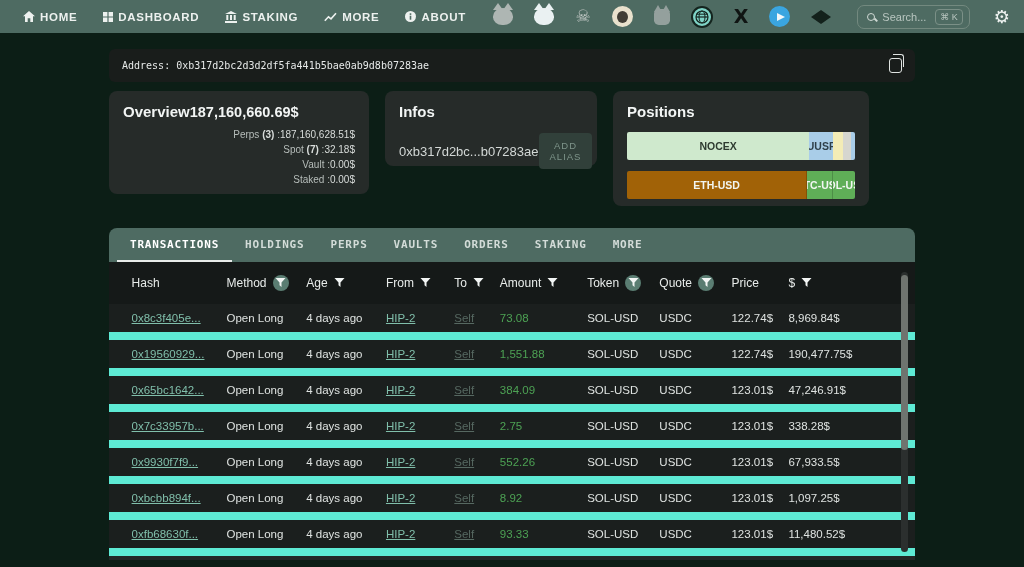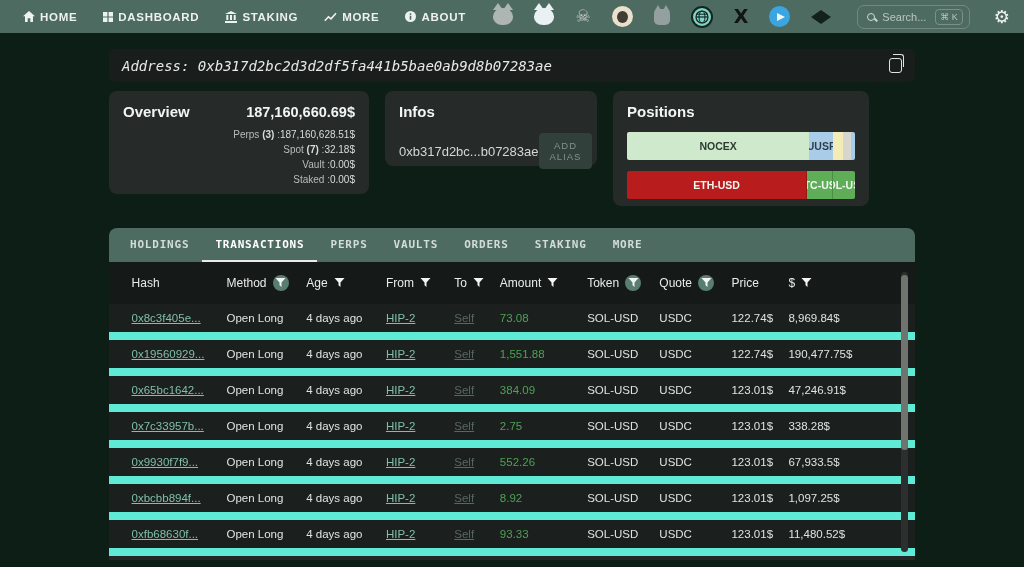--- a/index.html
+++ b/index.html
@@ -46,31 +46,31 @@
   .search-text { color:#b9c6c0; font-size:11px; border:none; background:transparent; outline:none; width:46px; font-family:inherit; }
   .search-text::placeholder { color:#b9c6c0; }
   .kbd { border:1px solid #7b9087; border-radius:4px; color:#b9c6c0; font-size:9px; padding:2px 4px; white-space:nowrap; }
   .gear { font-size:18px; color:#eef2f0; cursor:pointer; line-height:1; }
 
   
   .content { width:806px; margin:0 auto; }
 
   .address-bar { margin-top:16px; height:33px; background:#191d1b; border-radius:6px; display:flex;
                  align-items:center; padding:0 13px; }
-  .address-text { font-family:"DejaVu Sans Mono", monospace; font-size:14px; color:#e6e9e8; flex:1;font-style:italic; }
+  .address-text { font-family:"DejaVu Sans Mono", monospace; font-size:10px; color:#e6e9e8; flex:1; }
   .copy-btn { width:13px; height:15px; border:1.6px solid #dfe3e1; border-radius:3px; position:relative; cursor:pointer; }
   .copy-btn::before { content:""; position:absolute; top:-5px; left:2.5px; width:10px; height:12px;
                       border-top:1.6px solid #dfe3e1; border-right:1.6px solid #dfe3e1; border-radius:0 3px 0 0; }
 
   .cards { display:flex; gap:16px; margin-top:9px; align-items:flex-start; }
   .card { background:#262b29; border-radius:8px; padding:12px 14px; }
   .card-title { color:#f2f5f4; font-size:15px; font-weight:bold; }
 
   .card-overview { width:260px; height:103px; }
-  .ov-head { display:flex; justify-content:space-between; align-items:baseline; margin-bottom:7px; }
+  .ov-head { display:flex; align-items:baseline; margin-bottom:7px; }
   .ov-total { color:#f2f5f4; font-size:14.5px; font-weight:bold; }
   .ov-row { display:flex; justify-content:flex-end; font-size:10px; line-height:15px; }
   .ov-label { color:#b6bdba; } .ov-label b { color:#d8dcda; }
   .ov-value { color:#d8dcda; }
 
   .card-infos { width:212px; height:75px; }
   .infos-row { display:flex; justify-content:space-between; align-items:center; margin-top:12px; }
   .infos-addr { color:#d3d8d6; font-size:13px; }
   .alias-btn { background:#31403a; color:#7e948a; font-size:9.5px; font-weight:normal; letter-spacing:1px;
                border:none; border-radius:4px; padding:7px 11px; cursor:pointer; font-family:inherit; }
@@ -245,31 +245,31 @@
     <div class="card card-positions">
       <span class="card-title">Positions</span>
       <div class="posbar spot" id="spot-bar">
           <div class="seg" style="width: 80%; background: rgb(207, 233, 205); color: rgb(46, 59, 48);">NOCEX</div>
           <div class="seg" style="width: 10.5%; background: rgb(169, 205, 232); color: rgb(47, 63, 74);">UUSP</div>
           <div class="seg" style="width: 4.2%; background: rgb(243, 236, 182); color: rgb(74, 71, 48);"></div>
           <div class="seg" style="width: 3.4%; background: rgb(214, 214, 207); color: rgb(59, 59, 56);"></div>
           <div class="seg" style="width: 1.9%; background: rgb(169, 205, 232); color: rgb(47, 63, 74);"></div>
         </div>
       <div class="posbar perps" id="perps-bar">
-          <div class="seg" style="width: 79%; background: #b91c1c; color: rgb(242, 246, 242);">ETH-USD</div>
+          <div class="seg" style="width: 79%; background: #a16207; color: rgb(242, 246, 242);">ETH-USD</div>
           <div class="seg" style="width: 11.5%; background: rgb(95, 174, 87); color: rgb(242, 246, 242);">BTC-USD</div>
           <div class="seg" style="width: 9.5%; background: rgb(95, 174, 87); color: rgb(242, 246, 242);">SOL-USD</div>
         </div>
     </div>
 
   </div>
 
   <div class="tabbar" id="tabbar">
+      <div class="tab active">TRANSACTIONS</div>
       <div class="tab">HOLDINGS</div>
-      <div class="tab active">TRANSACTIONS</div>
       <div class="tab">PERPS</div>
       <div class="tab">VAULTS</div>
       <div class="tab">ORDERS</div>
       <div class="tab">STAKING</div>
       <div class="tab">MORE</div>
     </div>
 
   <div class="table-wrap">
     <div class="trow thead" id="table-head">
         <div class="th">

